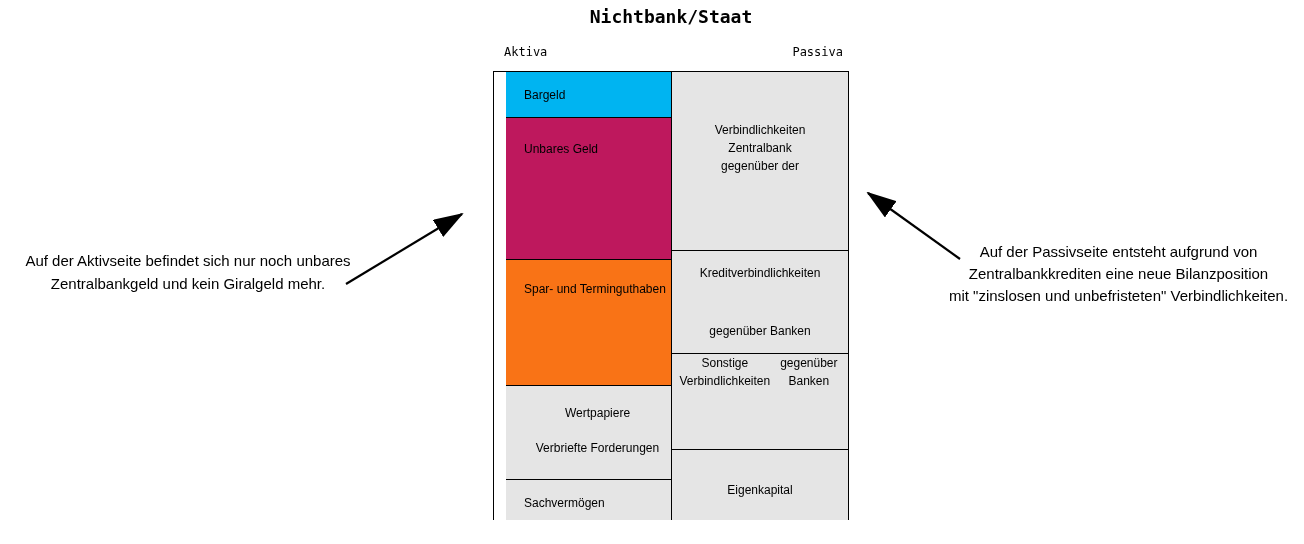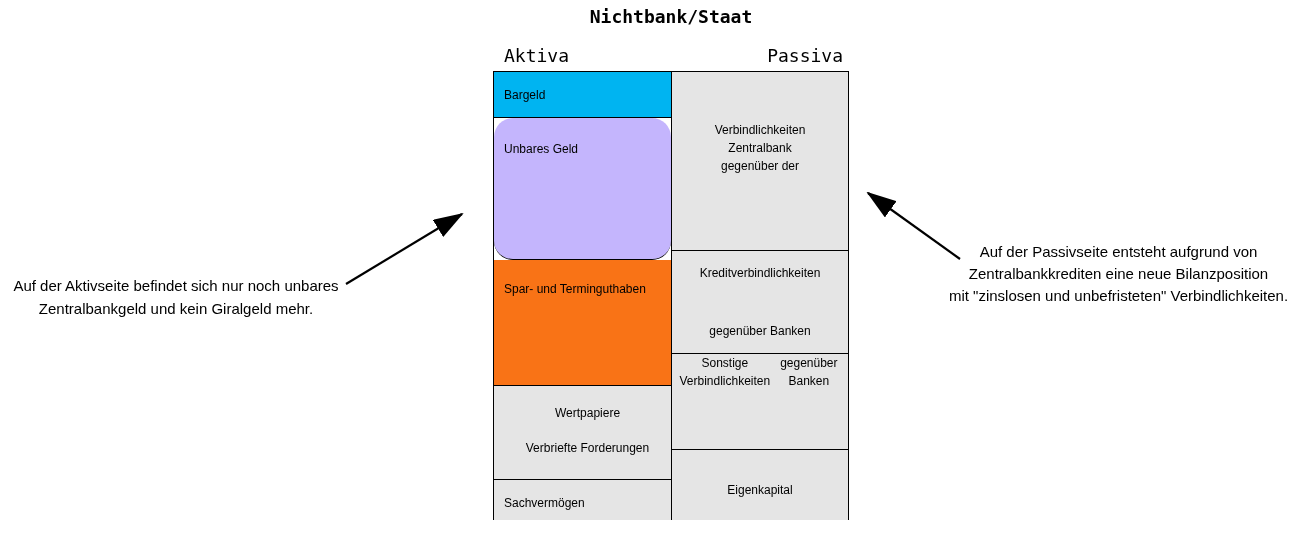--- a/index.html
+++ b/index.html
@@ -32,21 +32,21 @@
   .col-headers {
     position: absolute;
     left: 493px;
     top: 45px;
     width: 356px;
     display: flex;
     justify-content: space-between;
     box-sizing: border-box;
     padding: 0 6px 0 11px;
     font-family: "DejaVu Sans Mono", monospace;
-    font-size: 18px;
+    font-size: 12px;
   }
 
   
   .bs-table {
     position: absolute;
     left: 493px;
     top: 71px;
     width: 356px;
     height: 469px;
     box-sizing: border-box;
@@ -64,21 +64,21 @@
   .bs-col.right { flex: 1; }
 
   .cell {
     box-sizing: border-box;
     border-bottom: 1px solid #000;
     overflow: hidden;
   }
   .cell.last { border-bottom: none; flex: 1; }
 
   
-  .bs-col.left .cell { padding-left: 10px; }
+  .bs-col.left .cell { padding-left: 18px; margin-left: 12px; }
   .cell.h-bargeld      { height: 46px;  display: flex; align-items: center; }
   .cell.h-unbares      { height: 142px; padding-top: 24px; }
   .cell.h-spar         { height: 126px; padding-top: 22px; }
   .cell.h-wertpapiere  { height: 94px;  padding-top: 20px; text-align: center; }
   .cell.h-sach         { padding-top: 16px; }
   .cell.h-wertpapiere .line2 { margin-top: 21px; }
 
   
   .bs-col.right .cell { text-align: center; padding-left: 4px; padding-right: 4px; }
   .bs-col.right .cell .line { line-height: 18px; }
@@ -89,24 +89,23 @@
 
   
   .annotation {
     position: absolute;
     text-align: center;
     font-size: 15px;
     color: #000;
   }
   .annotation .line { line-height: 23px; }
   .annotation.note-left {
-    left: 8px;
+    left: 20px;
     top: 249px;
     width: 336px;
-    margin-top: 25px;
   }
   .annotation.note-right {
     left: 942px;
     top: 241px;
     width: 353px;
   }
   .annotation.note-right .line { line-height: 22px; }
 
   
   .arrows {
@@ -128,21 +127,21 @@
     <span>Aktiva</span>
     <span>Passiva</span>
   </div>
 
   <div class="bs-table">
 
     <div class="bs-col left">
       <div class="cell h-bargeld" style="background-color: rgb(0, 180, 241);">
         <span>Bargeld</span>
       </div>
-      <div class="cell h-unbares" style="background-color: #c4b5fd; border-radius: 19px;">
+      <div class="cell h-unbares" style="background-color: #be185d;">
         <span>Unbares Geld</span>
       </div>
       <div class="cell h-spar" style="background-color: #f97316;">
         <span>Spar- und Terminguthaben</span>
       </div>
       <div class="cell h-wertpapiere" style="background-color: rgb(229, 229, 229);">
         <div class="line">Wertpapiere</div>
         <div class="line line2">Verbriefte Forderungen</div>
       </div>
       <div class="cell h-sach last" style="background-color: rgb(229, 229, 229);">

